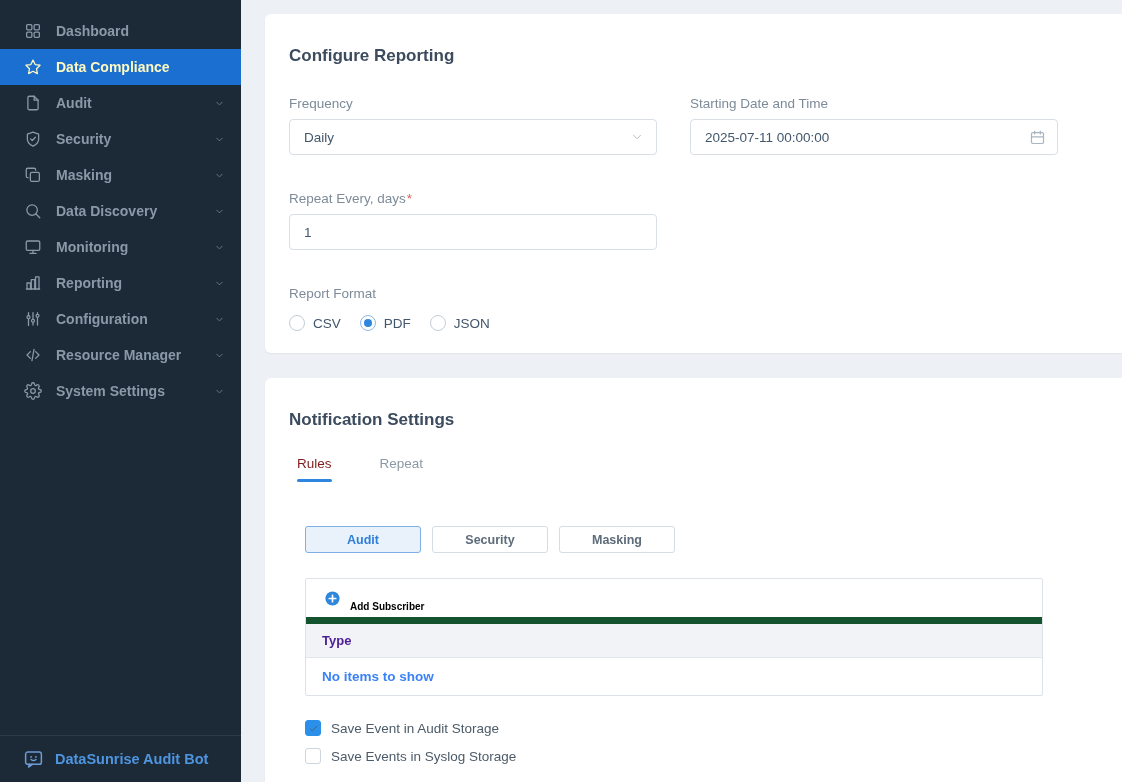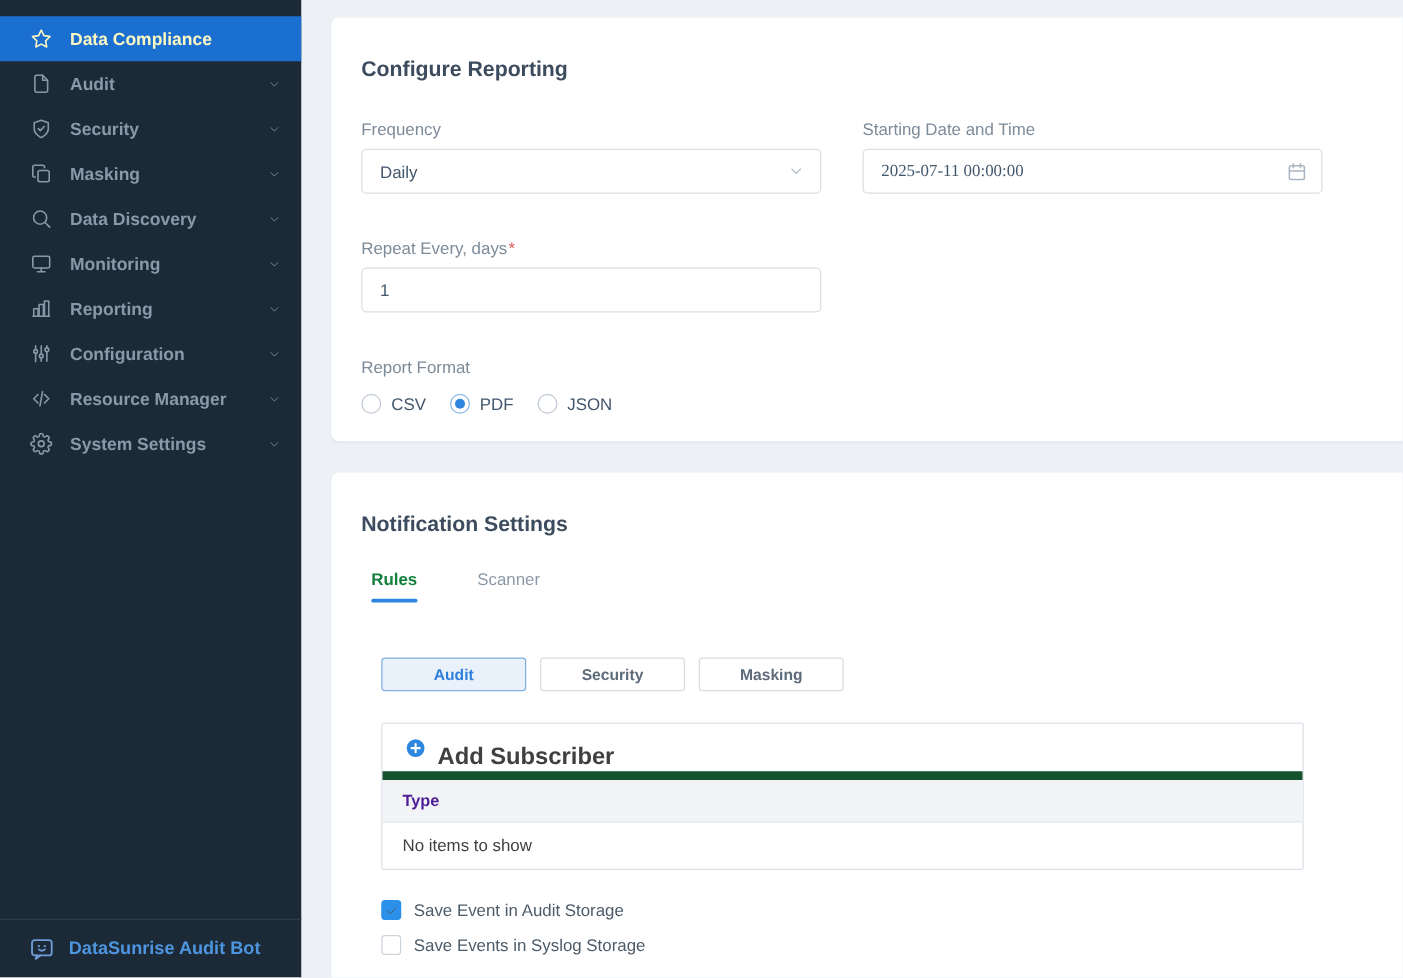--- a/index.html
+++ b/index.html
@@ -54,21 +54,21 @@
   .field-label{font-size:13.5px;line-height:16px;color:#7d8b99;margin-bottom:7px;}
   .req{color:var(--required-red,#e25b5b);margin-left:1px;}
   .control{
     box-sizing:border-box;height:36px;width:100%;
     border:1px solid #d9dfe5;border-radius:4px;background:#fff;
     display:flex;align-items:center;padding:0 12px 0 14px;
     font-size:13.5px;color:#42566c;gap:40px;
   }
   input.control{font-family:"Liberation Sans",sans-serif;outline:none;padding-right:12px;}
   .with-icon{position:relative;}
-  .with-icon input{padding-right:56px;font-family:Liberation Serif, serif;}
+  .with-icon input{padding-right:56px;}
   .select-chevron{width:14px;height:14px;margin-left:auto;color:#b7bfc8;flex:none;}
   .select-chevron svg{stroke-width:2.2;}
   .input-trail-icon{
     position:absolute;right:12px;top:50%;margin-top:-8.5px;
     width:17px;height:17px;color:#a9b5c1;
   }
   .row-gap{margin-top:36px;width:368px;}
   .radio-row{display:flex;align-items:center;gap:19px;margin-top:13px;}
   .radio-opt{display:flex;align-items:center;font-size:13.5px;color:#42566c;cursor:pointer;}
   .radio{
@@ -79,21 +79,21 @@
   .radio.checked::after{
     content:"";position:absolute;left:3px;top:3px;width:8px;height:8px;
     border-radius:50%;background:var(--accent-blue,#2e86de);
   }
   
   .tabs{display:flex;gap:48px;margin-left:8px;margin-top:24px;}
   .tab{
     font-size:13.5px;line-height:16px;color:#8b99a7;padding-bottom:10px;
     position:relative;cursor:pointer;
   }
-  .tab.active{color:#15803d;font-weight:700;}
+  .tab.active{color:#7f1d1d;font-weight:400;}
   .tab.active::after{
     content:"";position:absolute;left:0;right:0;bottom:0;height:3px;
     border-radius:2px;background:var(--accent-blue,#2e86de);
   }
   .tab-content{margin-left:16px;margin-top:44px;}
   
   .type-buttons{display:flex;gap:11px;}
   .type-btn{
     box-sizing:border-box;width:116px;height:27px;border-radius:3px;
     border:1px solid #d5dce2;background:#fff;color:#5d6b7a;
@@ -101,44 +101,55 @@
     display:flex;align-items:center;justify-content:center;cursor:pointer;
   }
   .type-btn.active{background:#e9f1fb;border-color:#7fafe4;color:#2e7fd9;}
   
   .subscriber-panel{
     box-sizing:border-box;margin-top:25px;width:738px;
     border:1px solid #dde2e8;border-radius:2px;background:#fff;
   }
   .add-row{height:38px;display:flex;align-items:center;padding-left:18px;gap:9px;cursor:pointer;}
   .plus-icon{width:17px;height:17px;flex:none;}
-  .add-label{font-size:19px;font-weight:700;color:#404040;margin-top:16px;}
+  .add-label{font-size:10px;font-weight:700;color:#000000;margin-top:16px;}
   .table-head{
     height:33px;background:#f1f3f6;border-top:7px solid #14532d;border-bottom:1px solid #e2e6ea;
     display:flex;align-items:center;padding-left:16px;
     font-size:13px;font-weight:700;color:#4c1d95;
   }
-  .empty-row{height:37px;display:flex;align-items:center;padding-left:16px;font-size:13.5px;color:#404040;}
+  .empty-row{height:37px;display:flex;align-items:center;padding-left:16px;font-size:13.5px;color:#3b82f6;font-weight:bold;}
   
   .checkboxes{margin-top:24px;display:flex;flex-direction:column;gap:12px;}
   .cb-row{display:flex;align-items:center;gap:10px;font-size:13.5px;color:#4c5b69;cursor:pointer;}
   .checkbox{
     box-sizing:border-box;width:16px;height:16px;border-radius:3px;
     border:1px solid #cdd5dd;background:#fff;flex:none;
     display:flex;align-items:center;justify-content:center;
   }
   .checkbox.checked{background:var(--checkbox-blue,#2b90e9);border-color:var(--checkbox-blue,#2b90e9);}
   .cb-check{width:11px;height:11px;}
   .cb-check svg{stroke:#fff;stroke-width:3.4;}
 </style>
 </head>
 <body style="--sidebar-bg: #1c2a38; --active-nav-bg: #1b6fd0; --accent-blue: #2e86de; --checkbox-blue: #2b90e9; --link-blue: #4e95e0; --page-bg: #edf0f4; --required-red: #e25b5b;">
 
 <div class="sidebar" data-name="sidebar">
   <div class="nav" data-name="sidebar-nav">
+      <div class="nav-item" data-name="sidebar-item-dashboard">
+        <span class="nav-icon" data-name="dashboard-icon">
+          <svg viewBox="0 0 24 24">
+            <rect x="3.5" y="3.5" width="7" height="7" rx="1.5"></rect>
+            <rect x="13.5" y="3.5" width="7" height="7" rx="1.5"></rect>
+            <rect x="3.5" y="13.5" width="7" height="7" rx="1.5"></rect>
+            <rect x="13.5" y="13.5" width="7" height="7" rx="1.5"></rect>
+          </svg>
+        </span>
+        <span class="nav-label" data-name="sidebar-item-label">Dashboard</span>
+      </div>
       <div class="nav-item active" data-name="sidebar-item-data-compliance">
         <span class="nav-icon" data-name="star-icon">
           <svg viewBox="0 0 24 24">
             <path d="M12 2.8l2.9 5.9 6.5.95-4.7 4.6 1.1 6.5L12 17.7l-5.8 3.05 1.1-6.5-4.7-4.6 6.5-.95z"></path>
           </svg>
         </span>
         <span class="nav-label" data-name="sidebar-item-label">Data Compliance</span>
       </div>
       <div class="nav-item" data-name="sidebar-item-audit">
         <span class="nav-icon" data-name="file-icon">
@@ -345,21 +356,21 @@
       </div>
     </div>
   </section>
 
   <section class="card card2" data-name="notification-settings-card">
     <div class="card-pad">
       <h2 class="card-title" data-name="notification-settings-title">Notification Settings</h2>
 
       <div class="tabs" data-name="notification-tabs">
           <div class="tab active" data-name="tab-rules">Rules</div>
-          <div class="tab" data-name="tab-reports">Scanner</div>
+          <div class="tab" data-name="tab-reports">Repeat</div>
         </div>
 
       <div class="tab-content" data-name="rules-tab-content">
         <div class="type-buttons" data-name="rule-type-buttons">
             <button class="type-btn active" data-name="rule-type-button-audit">Audit</button>
             <button class="type-btn" data-name="rule-type-button-security">Security</button>
             <button class="type-btn" data-name="rule-type-button-masking">Masking</button>
           </div>
 
         <div class="subscriber-panel" data-name="subscribers-panel">

